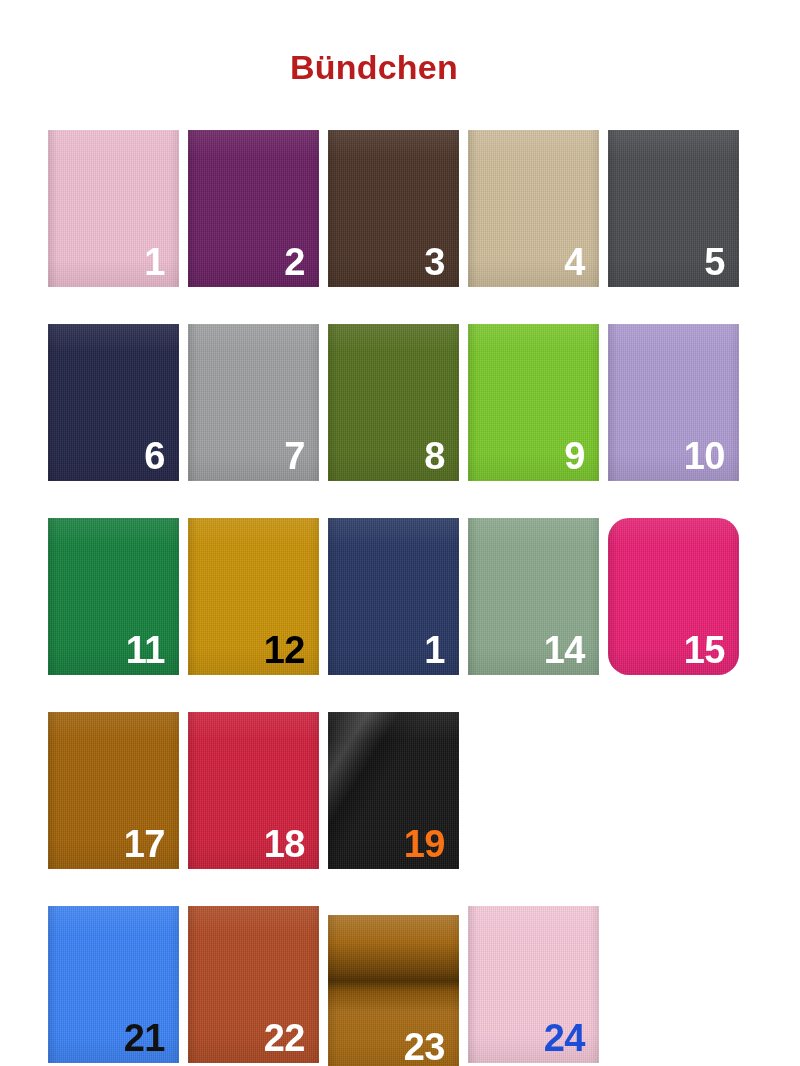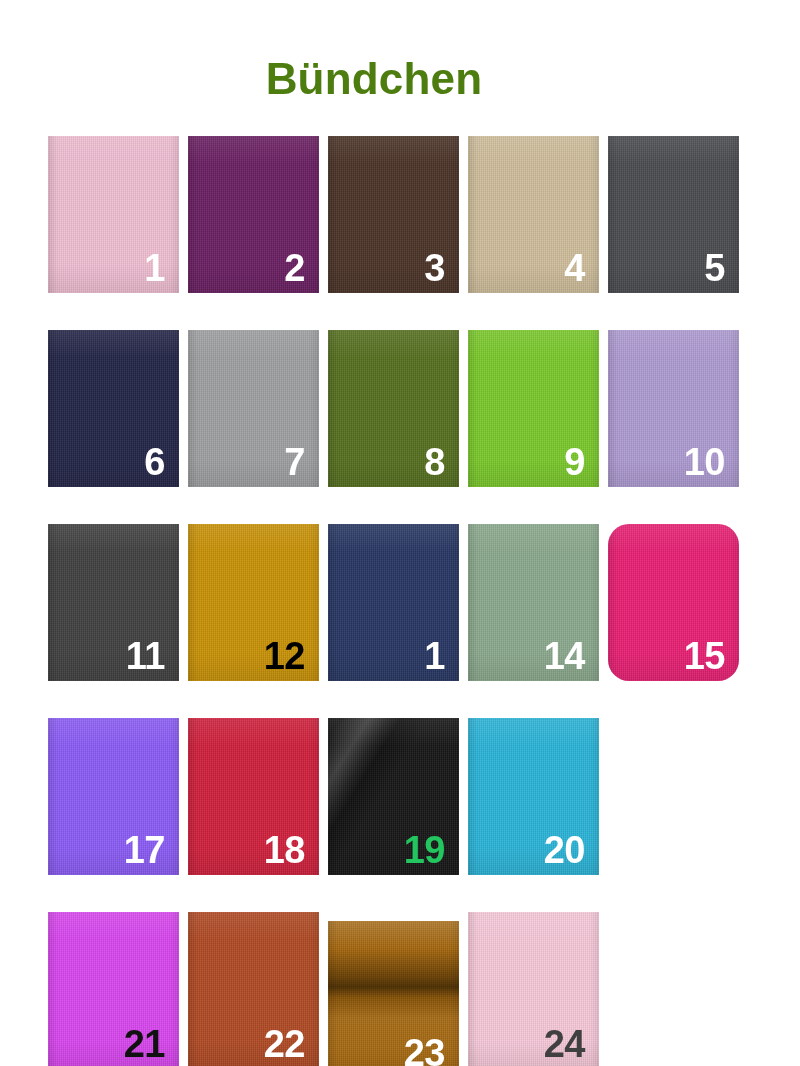--- a/index.html
+++ b/index.html
@@ -20,23 +20,23 @@
     width: 800px;
     height: 1066px;
     background: #ffffff;
     box-sizing: border-box;
   }
 
   
   #title {
     width: 100%;
     text-align: center;
-    font-size: 44px;
+    font-size: 34px;
     font-weight: bold;
-    color: #4d7c0f;
+    color: #b91c1c;
     letter-spacing: 0.2px;
     padding-top: 26px;
     padding-right: 52px;
     box-sizing: border-box;
     line-height: 1.1;
     font-family: "Liberation Sans", sans-serif;
   }
 
   
   #grid {
@@ -196,21 +196,21 @@
           <span class="edge"></span>
           <span class="swatch-number light" style="color: rgb(255, 255, 255);">9</span>
         </div>
         <div class="swatch" style="background: rgb(174, 155, 210); padding-left: 8px;">
           <span class="weave"></span>
           <span class="edge"></span>
           <span class="swatch-number light" style="color: rgb(255, 255, 255);">10</span>
         </div>
       </div>
       <div class="swatch-row">
-        <div class="swatch" style="background: #404040;">
+        <div class="swatch" style="background: #15803d;">
           <span class="weave"></span>
           <span class="edge"></span>
           <span class="swatch-number light" style="color: rgb(255, 255, 255);">11</span>
         </div>
         <div class="swatch" style="background: rgb(201, 146, 6);">
           <span class="weave"></span>
           <span class="edge"></span>
           <span class="swatch-number light" style="color: #000000;">12</span>
         </div>
         <div class="swatch" style="background: rgb(39, 55, 99);">
@@ -223,60 +223,55 @@
           <span class="edge"></span>
           <span class="swatch-number light" style="color: rgb(255, 255, 255);">14</span>
         </div>
         <div class="swatch" style="background: rgb(232, 32, 116); border-radius: 21px;">
           <span class="weave"></span>
           <span class="edge"></span>
           <span class="swatch-number light" style="color: rgb(255, 255, 255);">15</span>
         </div>
       </div>
       <div class="swatch-row">
-        <div class="swatch" style="background: #8b5cf6;">
+        <div class="swatch" style="background: #a16207;">
           <span class="weave"></span>
           <span class="edge"></span>
           <span class="swatch-number light" style="color: rgb(255, 255, 255);">17</span>
         </div>
         <div class="swatch" style="background: rgb(208, 32, 60); text-align: right;">
           <span class="weave"></span>
           <span class="edge"></span>
           <span class="swatch-number light" style="color: rgb(255, 255, 255);">18</span>
         </div>
         <div class="swatch fold-diagonal" style="background: rgb(22, 22, 22);">
           <span class="weave"></span>
           <span class="fold"></span>
           <span class="edge"></span>
-          <span class="swatch-number light" style="color: #22c55e; margin-left: 29px;">19</span>
-        </div>
-        <div class="swatch" style="background: rgb(43, 180, 216);">
-          <span class="weave"></span>
-          <span class="edge"></span>
-          <span class="swatch-number light" style="color: rgb(255, 255, 255);">20</span>
-        </div>
-      </div>
-      <div class="swatch-row">
-        <div class="swatch" style="background: #d946ef; text-decoration: underline;">
+          <span class="swatch-number light" style="color: #f97316; margin-left: 29px;">19</span>
+        </div>
+      </div>
+      <div class="swatch-row">
+        <div class="swatch" style="background: #3b82f6; text-decoration: underline;">
           <span class="weave"></span>
           <span class="edge"></span>
           <span class="swatch-number dark" style="color: rgb(17, 17, 17);">21</span>
         </div>
         <div class="swatch" style="background: rgb(176, 74, 36);">
           <span class="weave"></span>
           <span class="edge"></span>
           <span class="swatch-number light" style="color: rgb(255, 255, 255);">22</span>
         </div>
         <div class="swatch fold-horizontal" style="background: #a16207; margin-top: 9px;">
           <span class="weave"></span>
           <span class="fold"></span>
           <span class="edge"></span>
           <span class="swatch-number light" style="color: rgb(255, 255, 255);">23</span>
         </div>
         <div class="swatch" style="background: rgb(247, 201, 218);">
           <span class="weave"></span>
           <span class="edge"></span>
-          <span class="swatch-number light" style="color: #404040;">24</span>
+          <span class="swatch-number light" style="color: #1d4ed8;">24</span>
         </div>
       </div>
     </div>
 
 </div>
 
 </body></html>

